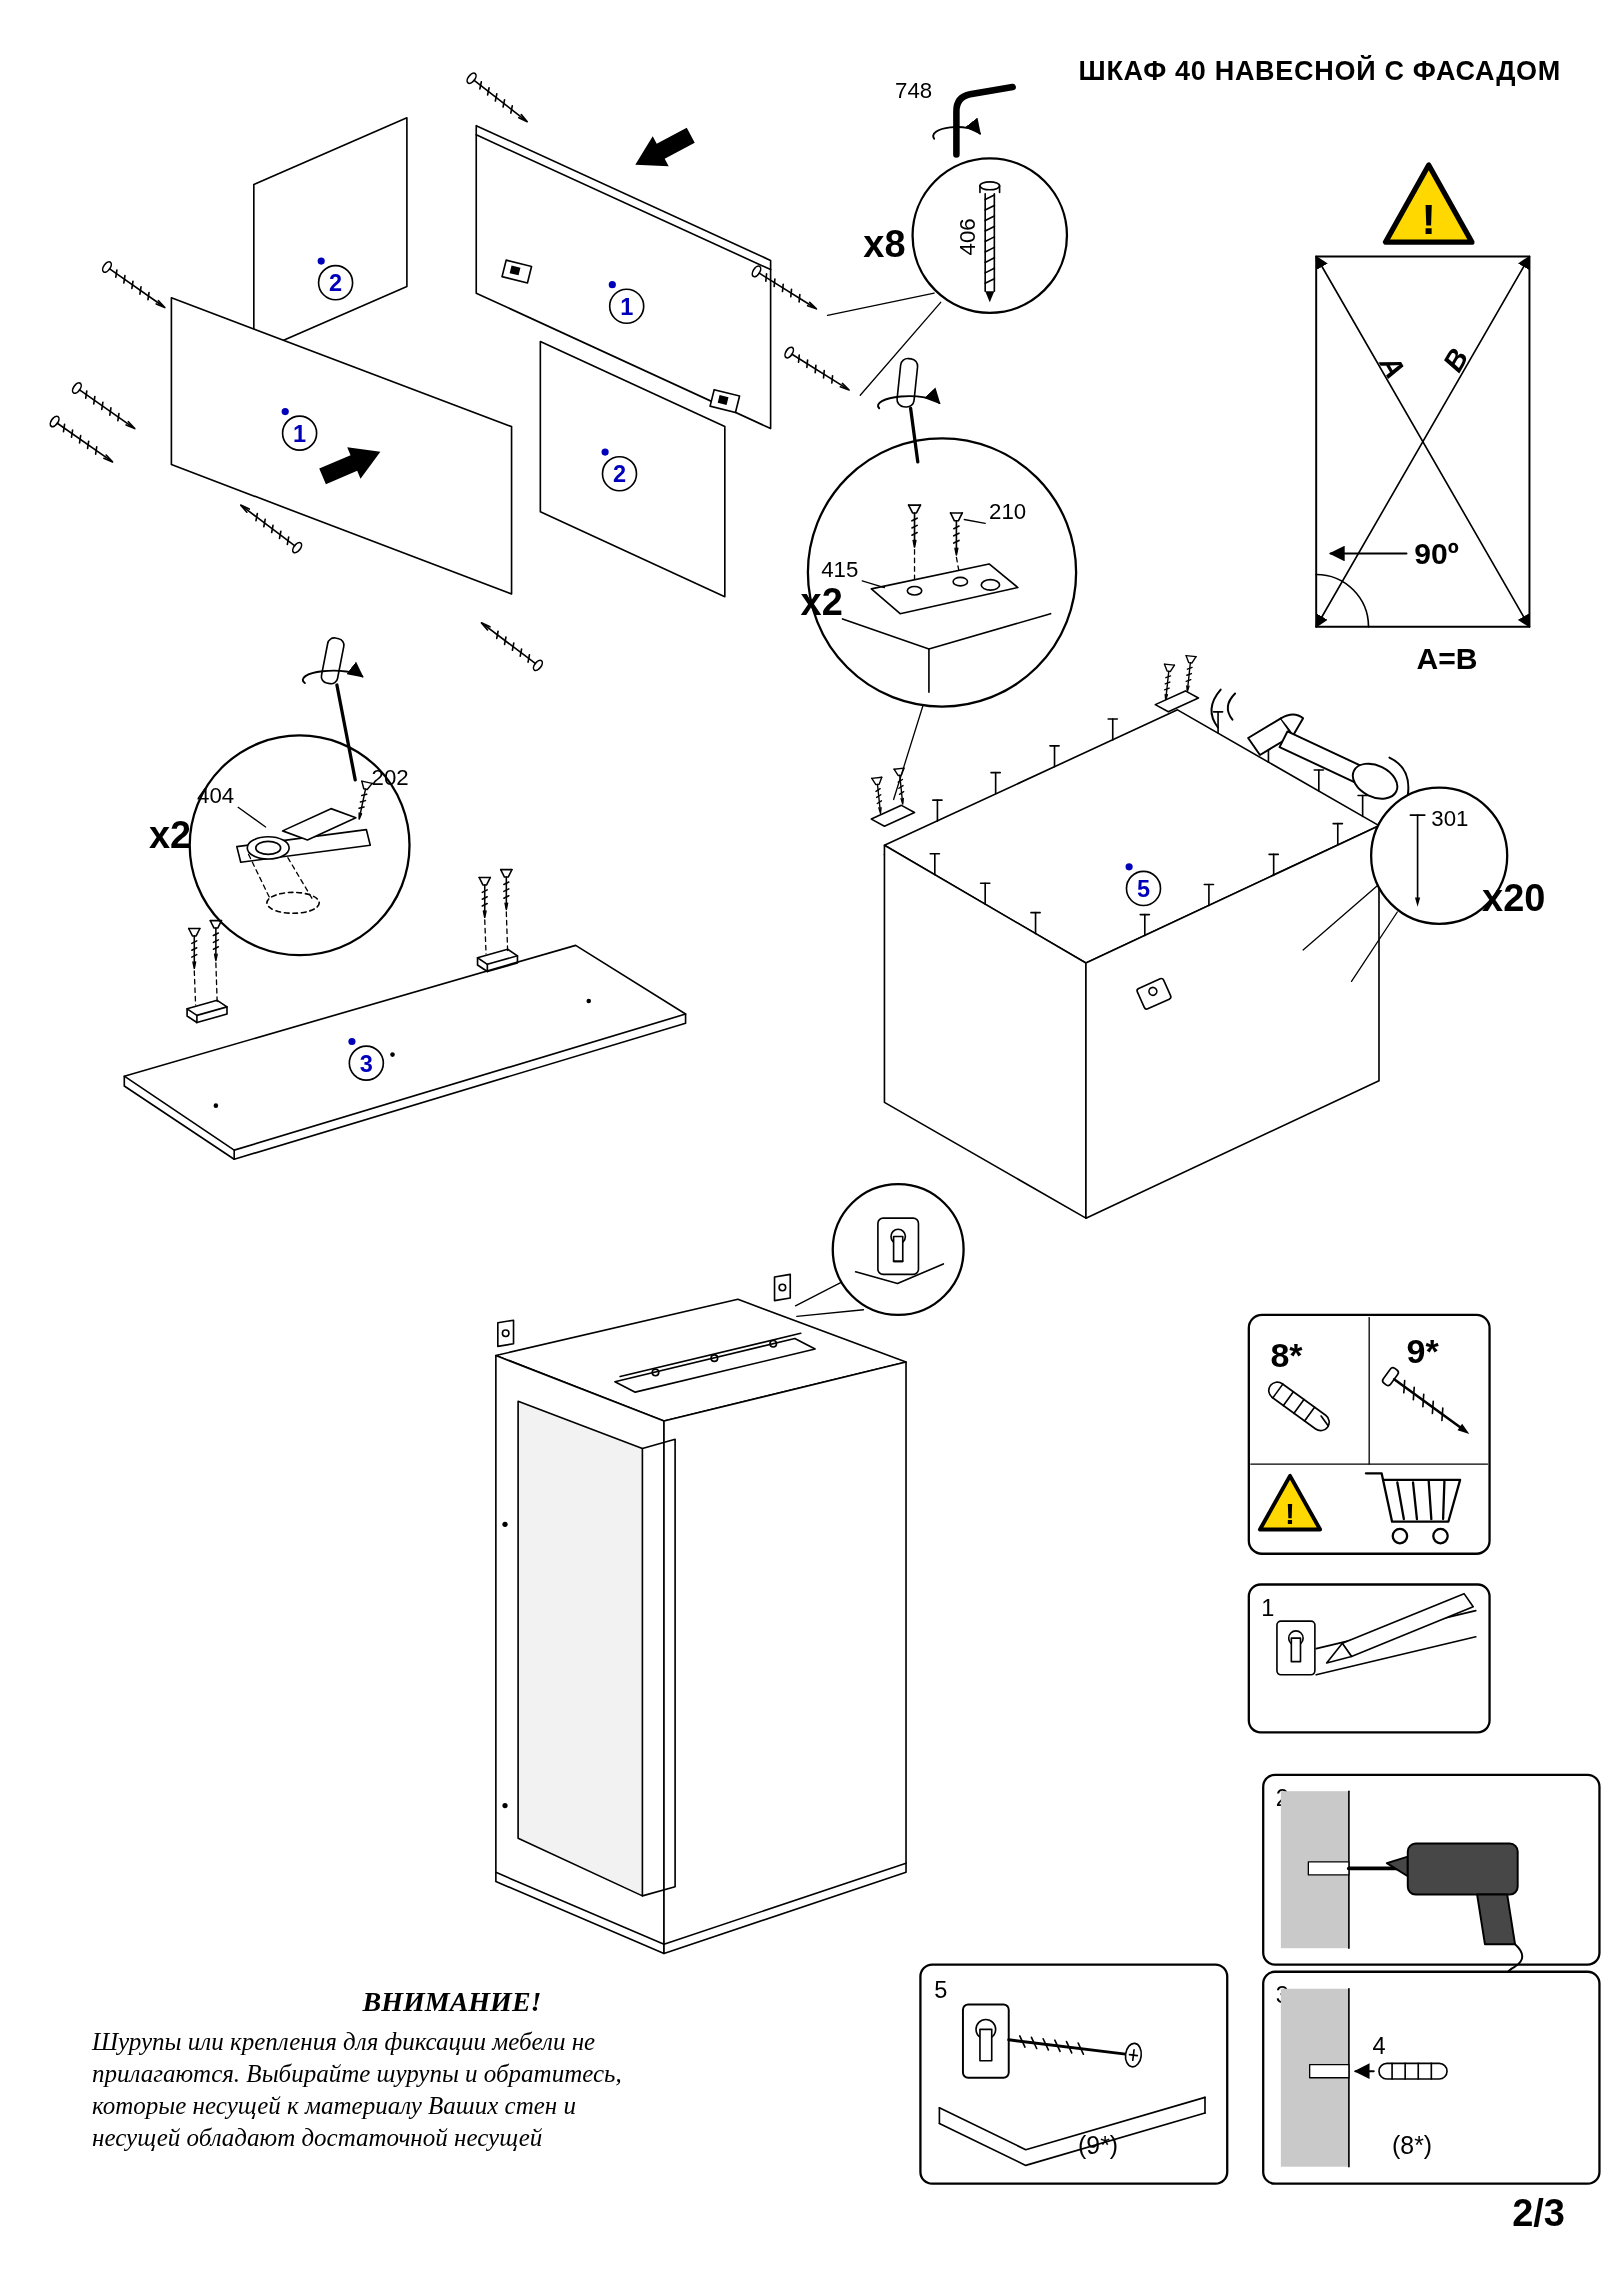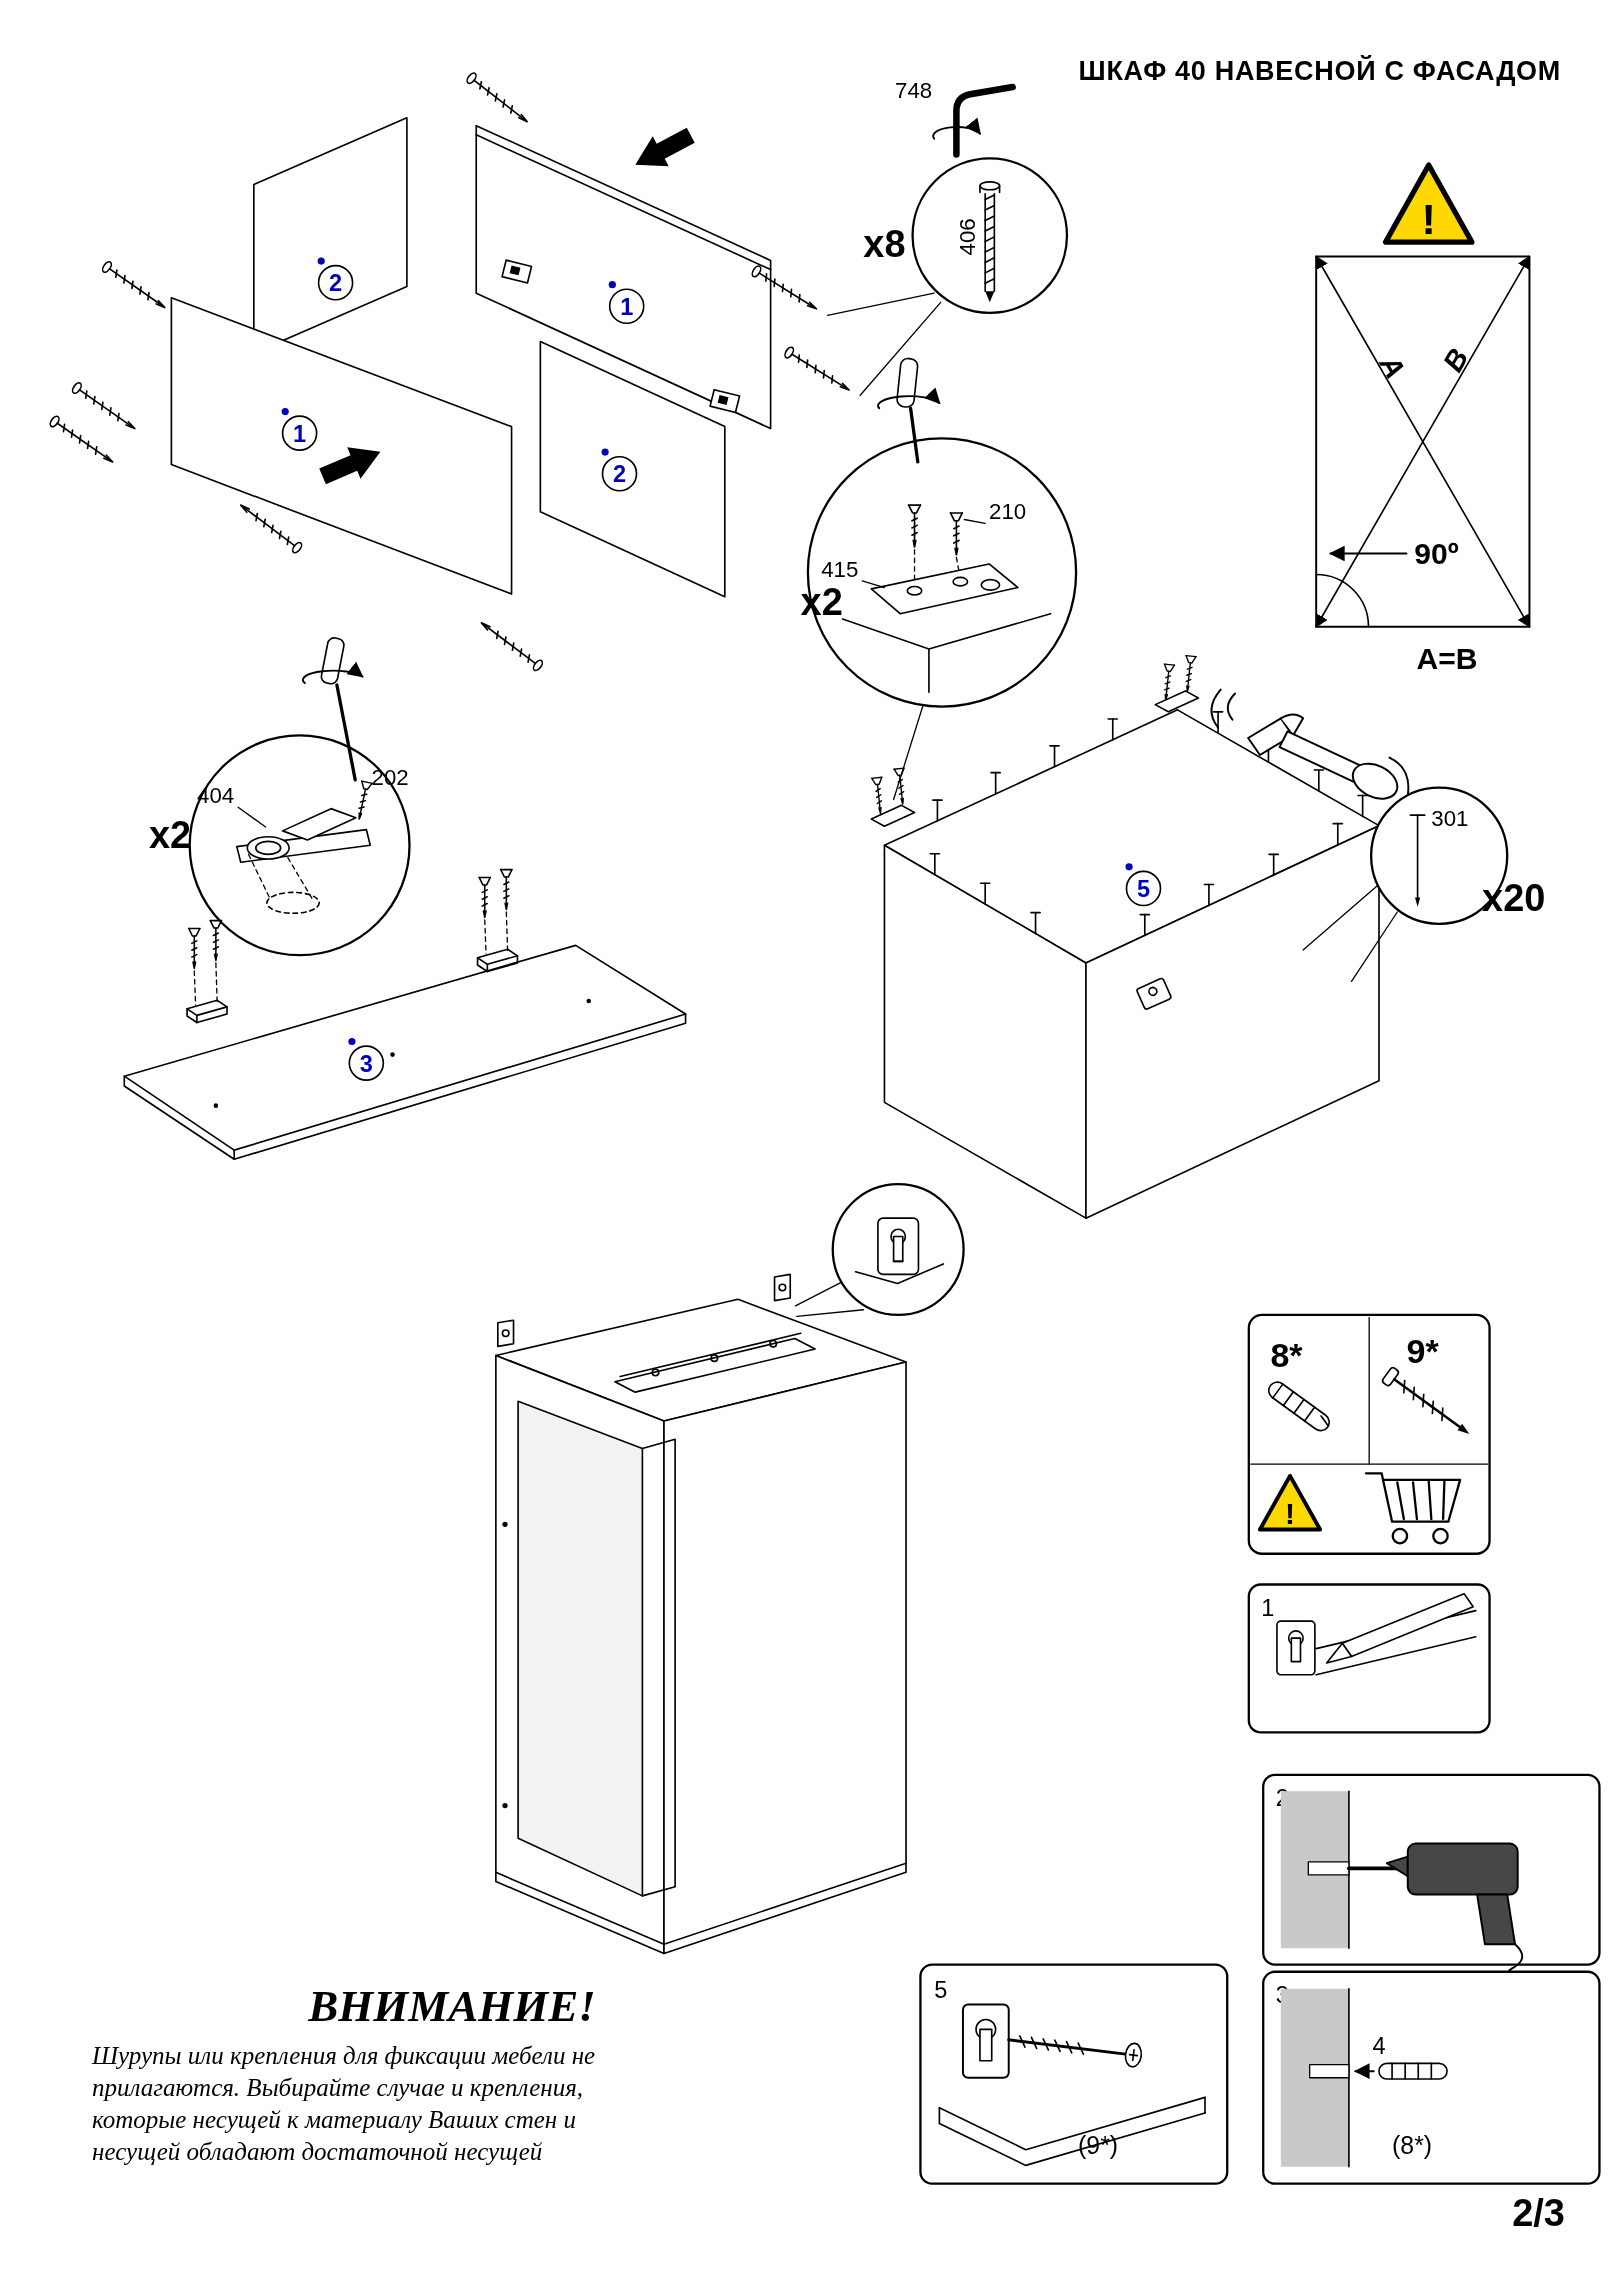--- a/index.html
+++ b/index.html
@@ -12,21 +12,21 @@
   #art text.qty    { font-size:58px; font-weight:bold; }
   #art text.bstar  { font-size:52px; font-weight:bold; }
   #art text.boxnum { font-size:36px; }
   #art text.ref    { font-size:38px; }
   #art text.circnum{ font-size:36px; fill:#0000bb; font-weight:bold; }
   #art text.ab     { font-size:44px; font-weight:bold; font-style:italic; }
   #art text.deg    { font-size:46px; font-weight:bold; }
   #page-title { position:absolute; top:56px; right:62px; font-size:27px; font-weight:bold; letter-spacing:0.7px; }
   #warning-note { position:absolute; left:92px; top:1980px; width:720px;
                   font-family:"Liberation Serif", serif; font-style:italic; color:#000; }
-  #warning-note .wtitle { text-align:center; font-size:45px; font-weight:bold; margin-bottom:7.9px; }
+  #warning-note .wtitle { text-align:center; font-size:28px; font-weight:bold; margin-bottom:7.9px;margin-top:6px; }
   #warning-note .wline  { font-size:25px; line-height:32px; white-space:pre; }
   #page-num { position:absolute; right:58px; top:2192px; font-size:38px; font-weight:bold; }
 </style>
 </head>
 <body>
 
 <div id="page">
 
 <svg id="art" width="1623" height="2295" viewBox="0 0 2481 3508" xmlns="http://www.w3.org/2000/svg" stroke="#000" fill="none" stroke-width="2.5" stroke-linecap="round" stroke-linejoin="round">
 
@@ -457,21 +457,21 @@
     <text class="ref" x="1648" y="3292">(9*)</text>
   </g>
 
 </svg>
 
 <div id="page-title">ШКАФ 40 НАВЕСНОЙ С ФАСАДОМ</div>
 
 <div id="warning-note">
   <div class="wtitle">ВНИМАНИЕ!</div>
   <div class="wline">Шурупы или крепления для фиксации мебели не</div>
-  <div class="wline">прилагаются. Выбирайте случае и крепления,</div>
+  <div class="wline">прилагаются. Выбирайте шурупы и обратитесь,</div>
   <div class="wline">которые несущей к материалу Ваших стен и</div>
   <div class="wline">несущей обладают достаточной несущей</div>
 </div>
 
 <div id="page-num">2/3</div>
 
 </div>
 
 
 </body></html>

